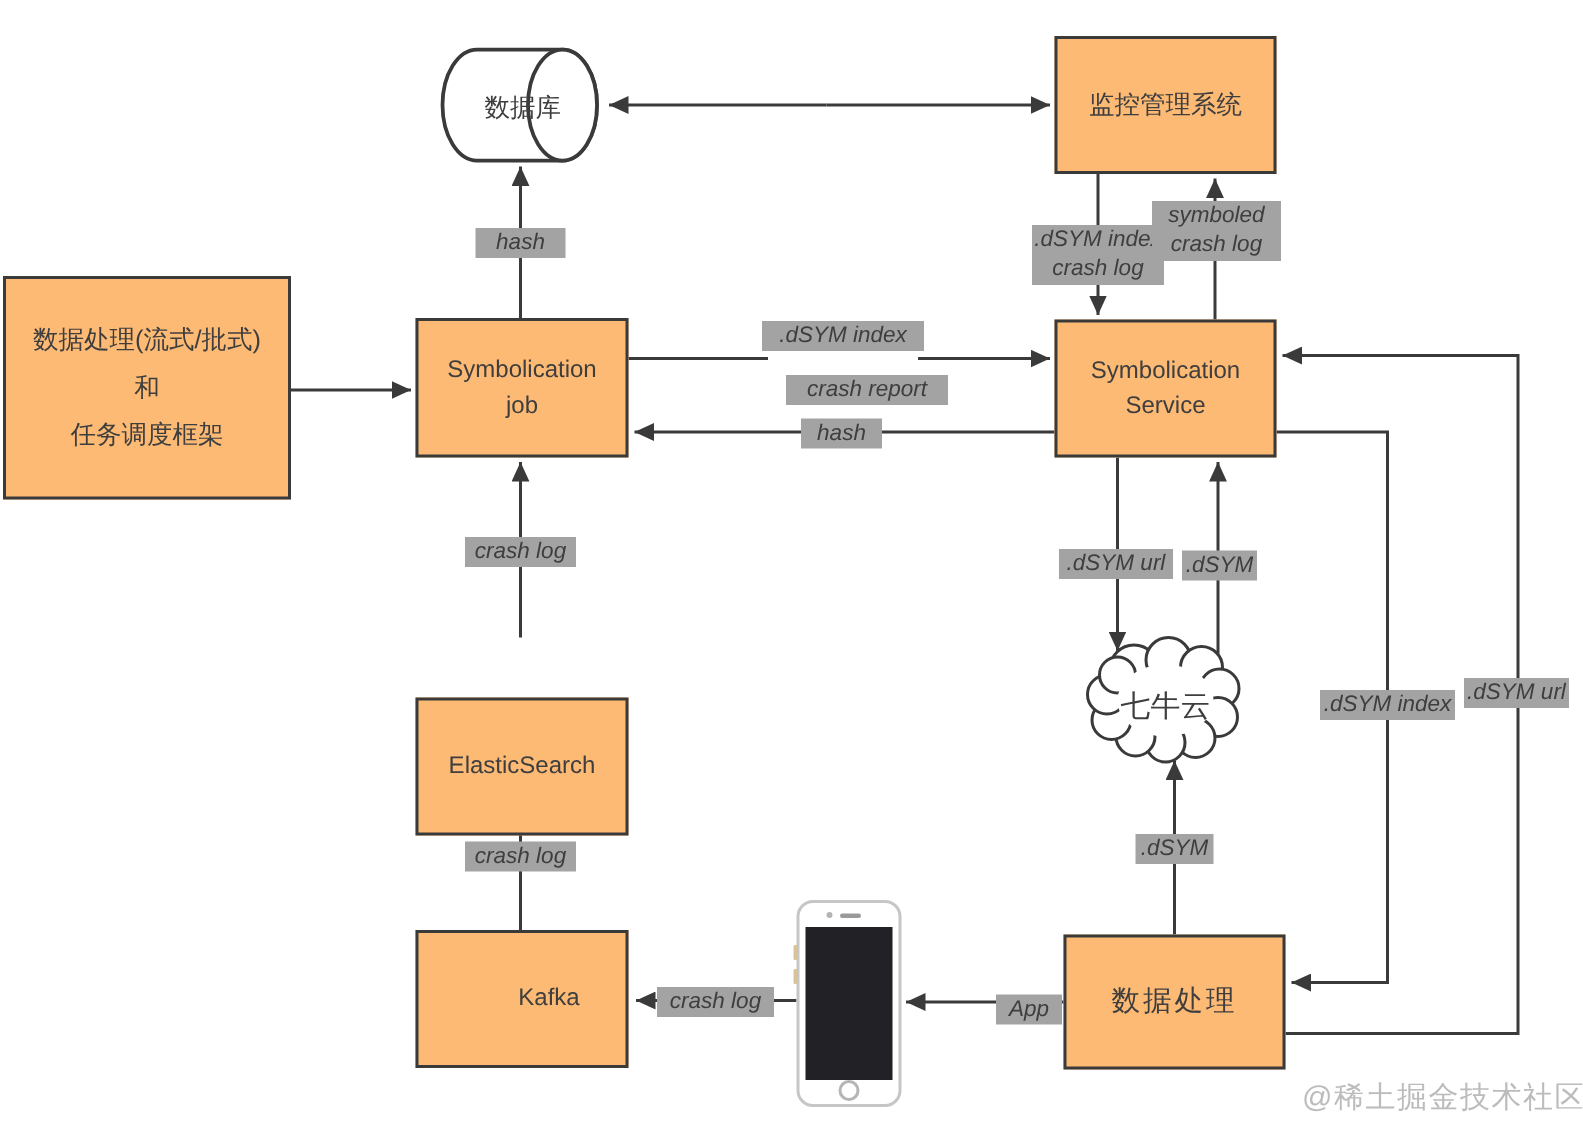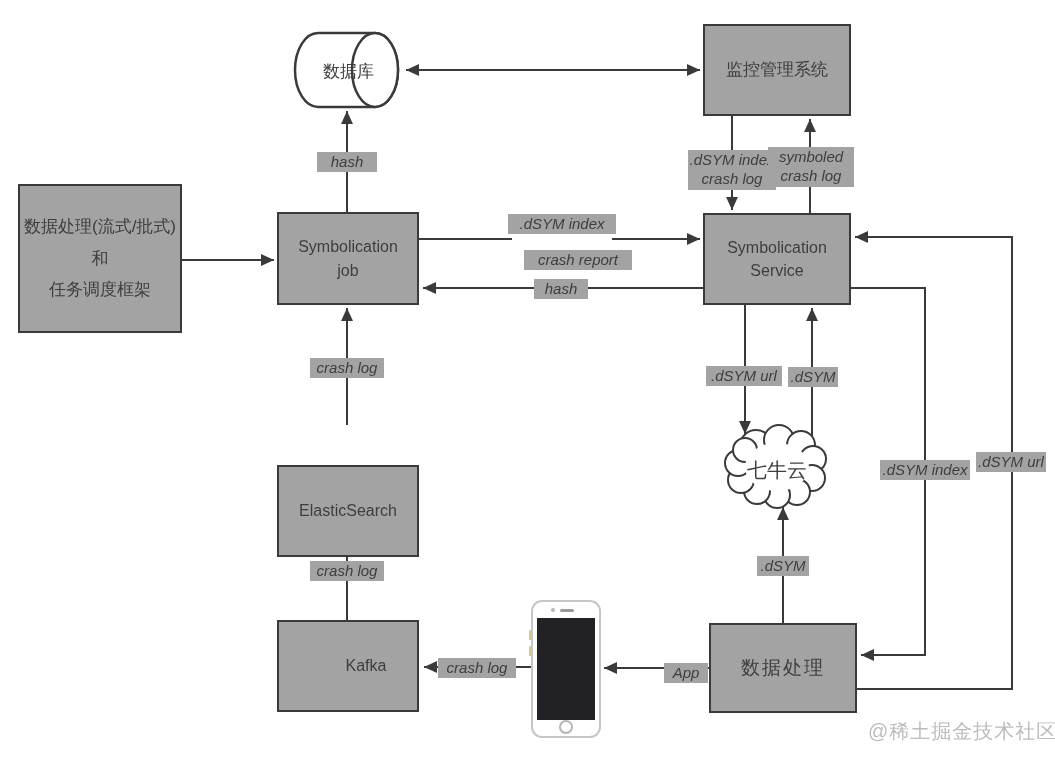--- a/index.html
+++ b/index.html
@@ -2,21 +2,21 @@
 <html><head>
 <meta charset="utf-8">
 <style>
   html,body{margin:0;padding:0;background:#fff;}
   .canvas{
     position:relative;width:1055px;height:763px;background:#ffffff;overflow:hidden;
     font-family:"Liberation Sans","DejaVu Sans",sans-serif;color:#3e3e3e;
   }
   svg.layer{position:absolute;left:0;top:0;z-index:1;}
   .node{
-    position:absolute;box-sizing:border-box;border:2px solid #3a3a3a;background:#a3a3a3;
+    position:absolute;box-sizing:border-box;border:2px solid #3a3a3a;background:#fdba74;
     display:flex;flex-direction:column;align-items:center;justify-content:center;
     text-align:center;z-index:2;font-size:16px;line-height:1.45;color:#3e3e3e;
   }
   .node .cjk{font-size:17px;}
   .pipeline{line-height:1.85;font-size:17px;}
   .pkg{font-size:19px;letter-spacing:2px;}
   .shapelabel{
     position:absolute;z-index:2;text-align:center;font-size:17px;color:#3e3e3e;
   }
   .elabel{
@@ -87,21 +87,21 @@
       <path d="M531,667 L424,667" marker-end="url(#ah)"></path>
       <path d="M709,668 L604,668" marker-end="url(#ah)"></path>
       <path d="M745,305 L745,434" marker-end="url(#ah)"></path>
       <path d="M812,436 L812,308" marker-end="url(#ah)"></path>
       <path d="M783,623 L783,507" marker-end="url(#ah)"></path>
       <path d="M851,288 L925,288 L925,655 L861,655" marker-end="url(#ah)"></path>
       <path d="M857,689 L1012,689 L1012,237 L855,237" marker-end="url(#ah)"></path>
     </g>
   </svg>
 
-  <div class="node pipeline" style="left:18px;top:184px;width:164px;height:149px;">
+  <div class="node pipeline" style="left:2px;top:184px;width:192px;height:149px;">
     <div>数据处理(流式/批式)</div>
     <div>和</div>
     <div>任务调度框架</div>
   </div>
 
   <div class="shapelabel" style="left:298px;top:60px;width:76px;text-align:right;">数据库</div>
 
   <div class="node" style="left:703px;top:24px;width:148px;height:92px;">
     <div class="cjk">监控管理系统</div>
   </div>
@@ -139,21 +139,21 @@
     <div class="phone-home"></div>
   </div>
 
   <div class="elabel" style="left:317px;top:152px;width:60px;">hash</div>
 
   <div class="elabel elabel2" style="left:688px;top:150px;width:88px;">
     <div>.dSYM index</div>
     <div>crash log</div>
   </div>
 
-  <div class="elabel elabel2" style="left:768px;top:147px;width:86px;">
+  <div class="elabel elabel2" style="left:768px;top:134px;width:86px;">
     <div>symboled</div>
     <div>crash log</div>
   </div>
 
   <div class="elabel" style="left:508px;top:214px;width:108px;">.dSYM index</div>
 
   <div class="elabel" style="left:524px;top:250px;width:108px;">crash report</div>
 
   <div class="elabel" style="left:534px;top:279px;width:54px;">hash</div>
 

